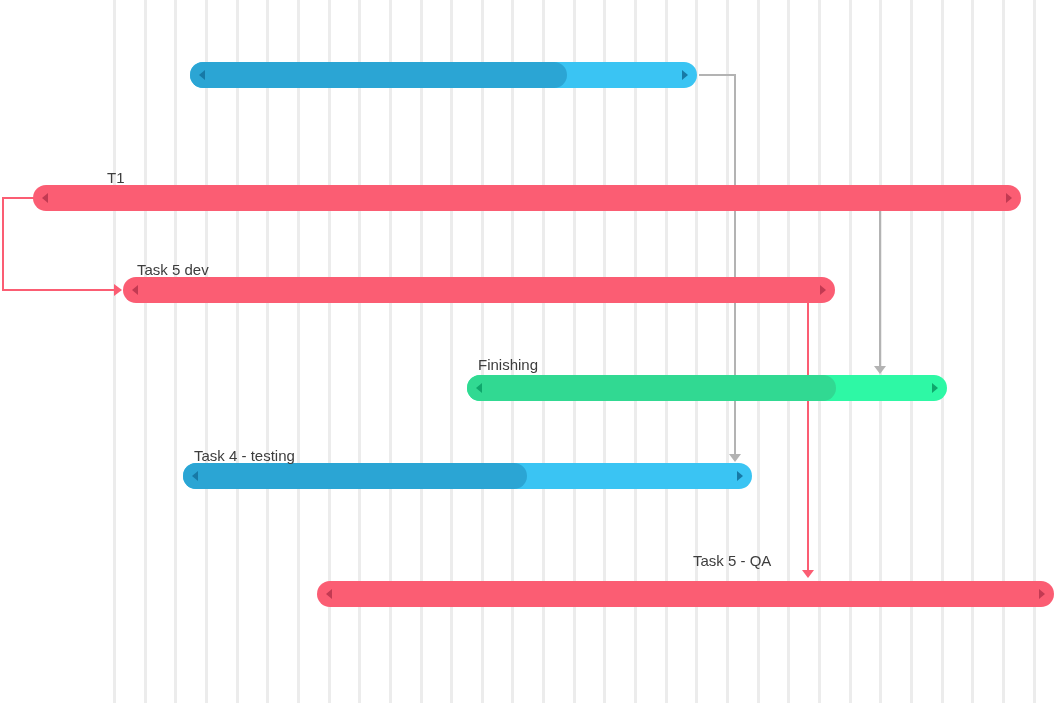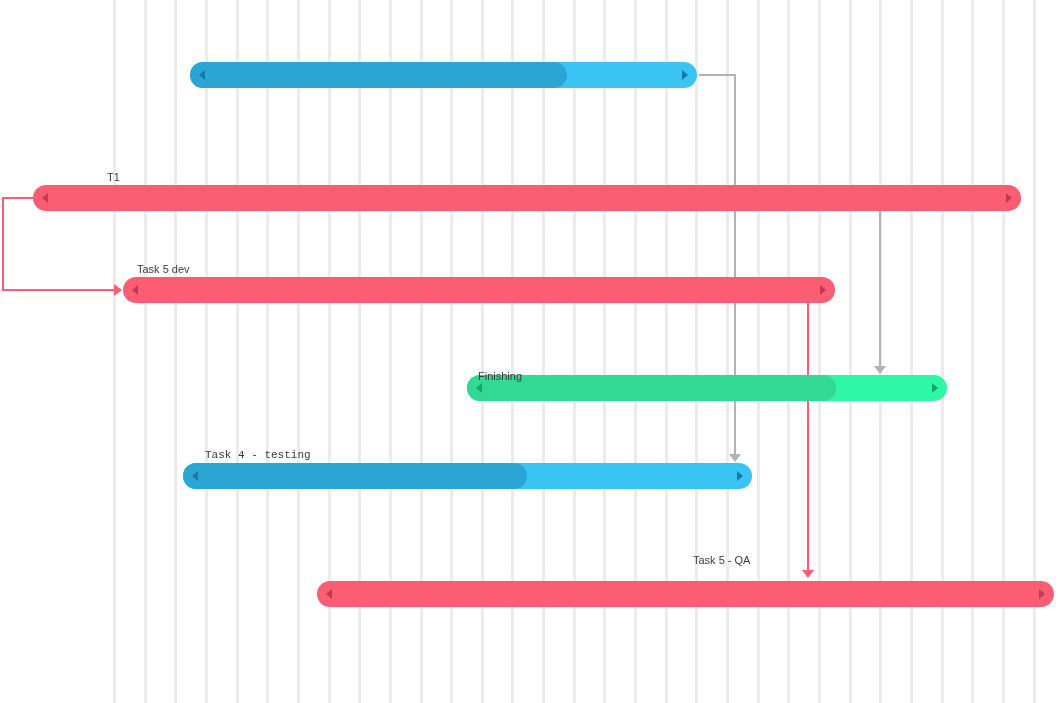--- a/index.html
+++ b/index.html
@@ -45,21 +45,21 @@
     margin-top: -5px;
     width: 0; height: 0;
     border-top: 5px solid transparent;
     border-bottom: 5px solid transparent;
     cursor: ew-resize;
   }
   .handle-left  { left: 9px;  border-right-width: 6px; border-right-style: solid; }
   .handle-right { right: 9px; border-left-width: 6px;  border-left-style: solid; }
   .task-label {
     position: absolute;
-    font-size: 11px;
+    font-size: 15px;
     line-height: 13px;
     color: #3d3d3d;
     white-space: nowrap;
   }
 </style>
 </head>
 <body>
 
 <div id="gantt-canvas">
   <div id="grid-layer">
@@ -119,26 +119,26 @@
       <div class="task-bar" style="left: 123px; top: 277px; width: 712px; height: 26px; background: rgb(251, 93, 115);">
         <div class="handle handle-left" style="border-right-color: rgb(194, 58, 82);"></div>
         <div class="handle handle-right" style="border-left-color: rgb(194, 58, 82);"></div>
       </div>
       <div class="task-label" style="left: 137px; top: 263px; color: rgb(61, 61, 61);">Task 5 dev</div>
       <div class="task-bar" style="left: 467px; top: 375px; width: 480px; height: 26px; background: rgb(46, 248, 165);">
         <div class="task-progress" style="width: 369px; background: rgb(49, 217, 146);"></div>
         <div class="handle handle-left" style="border-right-color: rgb(15, 167, 108);"></div>
         <div class="handle handle-right" style="border-left-color: rgb(15, 167, 108);"></div>
       </div>
-      <div class="task-label" style="left: 478px; top: 370px; color: rgb(61, 61, 61);">Finishing</div>
+      <div class="task-label" style="left: 478px; top: 358px; color: rgb(61, 61, 61);">Finishing</div>
       <div class="task-bar" style="left: 183px; top: 463px; width: 569px; height: 26px; background: rgb(58, 196, 243);">
         <div class="task-progress" style="width: 344px; background: rgb(43, 165, 212);"></div>
         <div class="handle handle-left" style="border-right-color: rgb(23, 121, 166);"></div>
         <div class="handle handle-right" style="border-left-color: rgb(23, 121, 166);"></div>
       </div>
-      <div class="task-label" style="left: 205px; top: 449px; color: rgb(61, 61, 61); font-family: Liberation Mono, monospace;">Task 4 - testing</div>
+      <div class="task-label" style="left: 194px; top: 449px; color: rgb(61, 61, 61);">Task 4 - testing</div>
       <div class="task-bar" style="left: 317px; top: 581px; width: 737px; height: 26px; background: rgb(251, 93, 115);">
         <div class="handle handle-left" style="border-right-color: rgb(194, 58, 82);"></div>
         <div class="handle handle-right" style="border-left-color: rgb(194, 58, 82);"></div>
       </div>
       <div class="task-label" style="left: 693px; top: 554px; color: rgb(61, 61, 61);">Task 5 - QA</div>
     </div>
 </div>
 
 </body></html>

